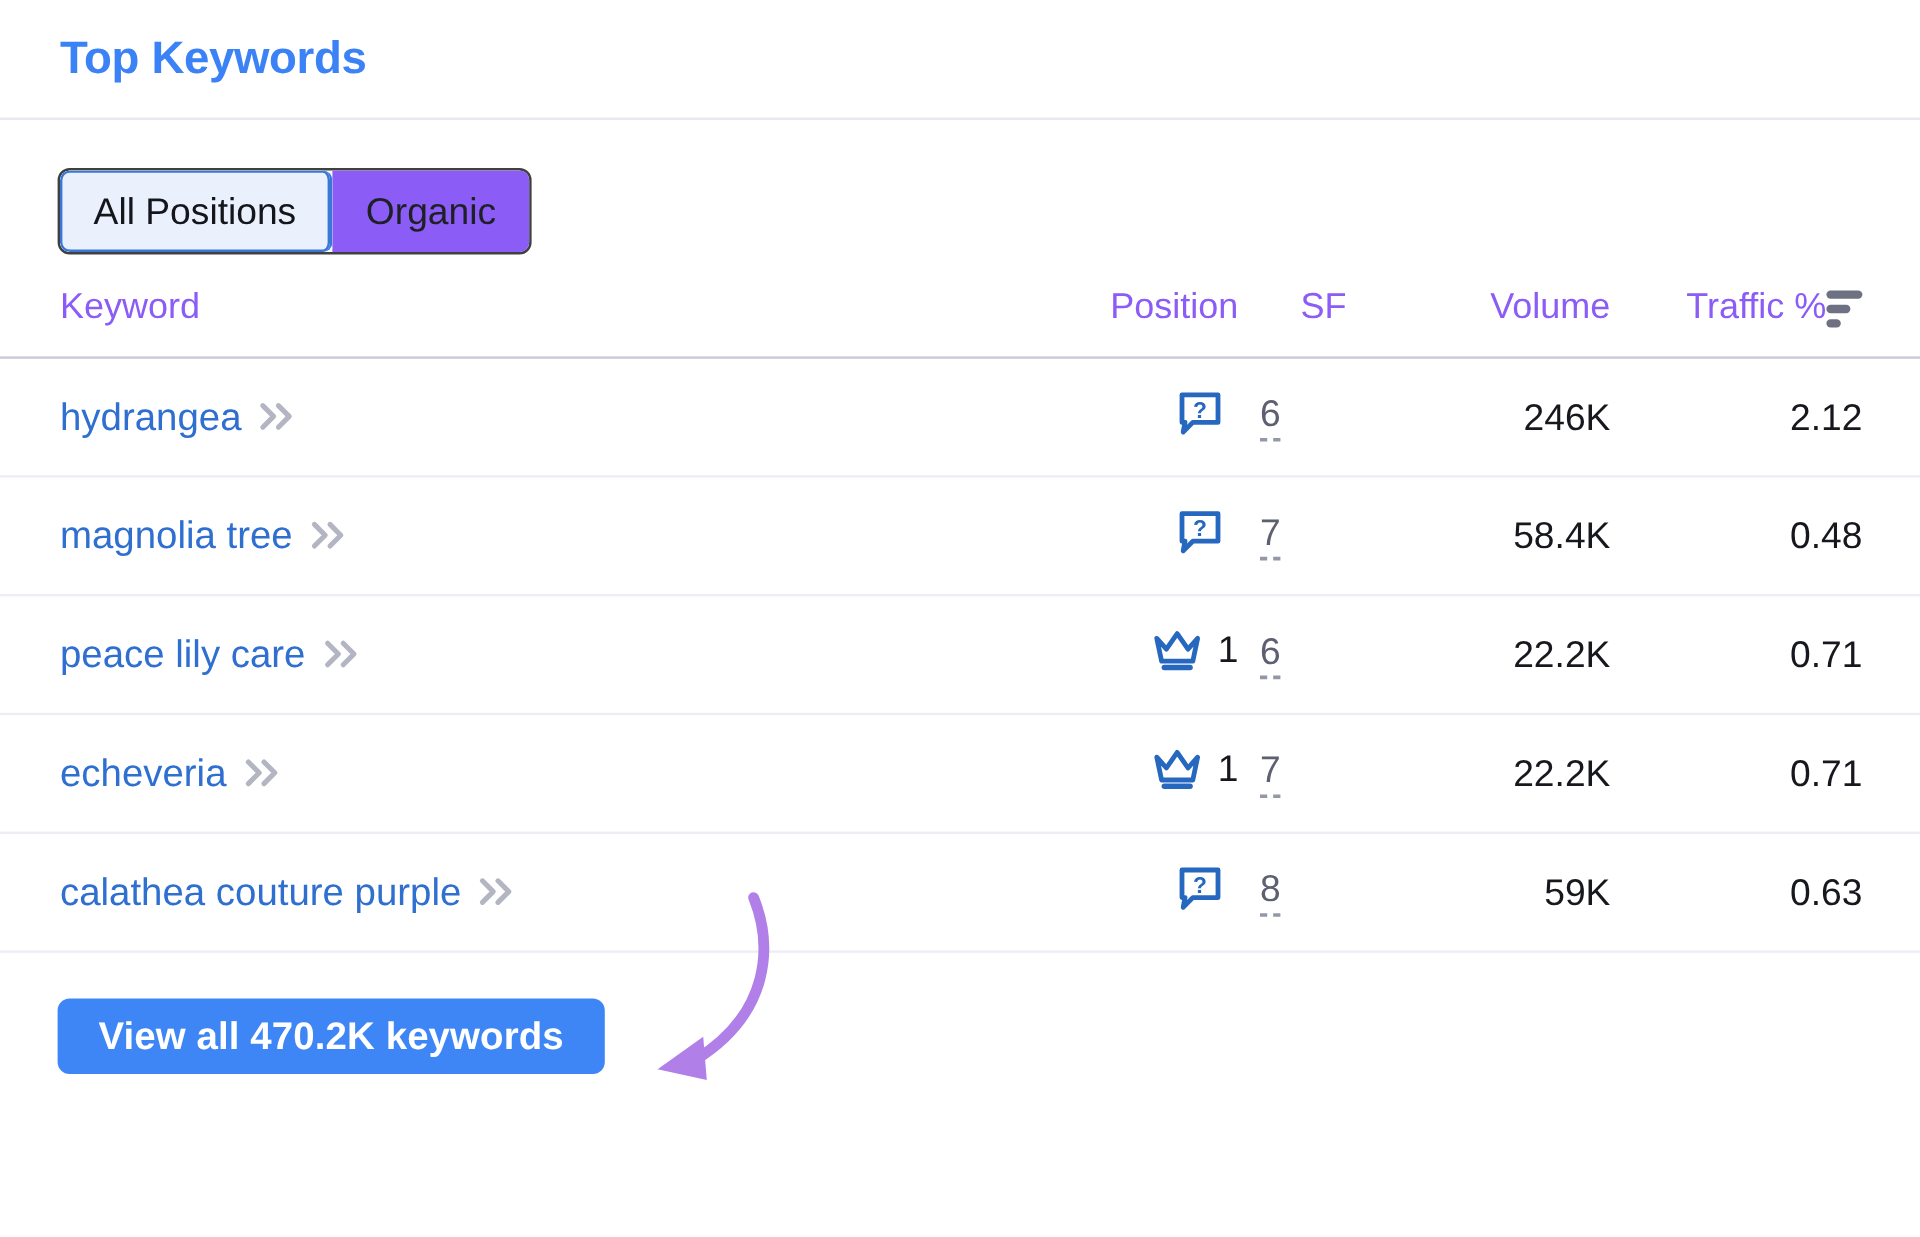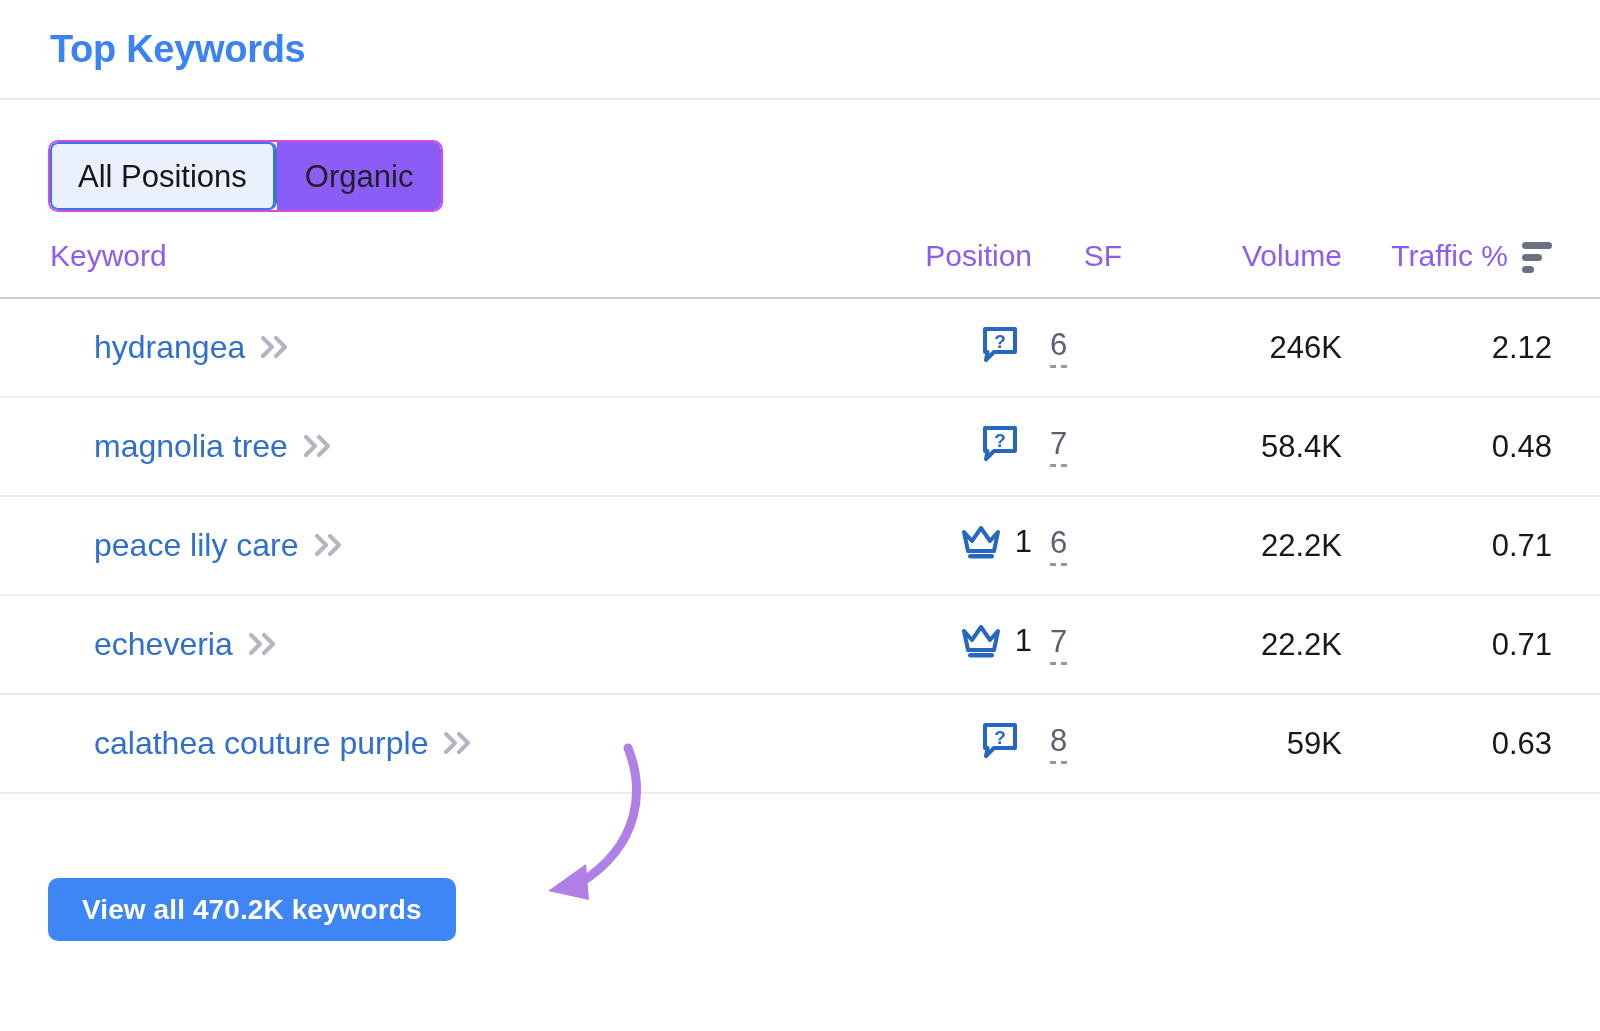--- a/index.html
+++ b/index.html
@@ -39,21 +39,21 @@
     line-height: 1;
   }
 
   
   .tabs-wrap {
     padding: 40px 0 0 48px;
   }
   .tab-group {
     display: inline-flex;
     align-items: stretch;
-    border: 2px solid #d946ef;
+    border: 2px solid #404040;
     border-radius: 10px;
     overflow: hidden;
     background: #ffffff;
     height: 72px;
   }
   .tab {
     display: flex;
     align-items: center;
     justify-content: center;
     padding: 0 28px;
@@ -108,21 +108,20 @@
   .col-sf       { width: 120px; padding-right: 14px !important; }
   .col-volume   { width: 180px; text-align: right; padding-right: 8px !important; }
   .col-traffic  { width: 250px; text-align: right; padding-right: 48px !important; }
 
   th.col-traffic {
     padding-right: 48px !important;
   }
   .traffic-head {
     display: inline-flex;
     align-items: center;
-    gap: 14px;
   }
 
   
   .sort-icon {
     display: inline-flex;
     flex-direction: column;
     gap: 5px;
     align-items: flex-start;
     position: relative;
     top: 2px;
@@ -136,21 +135,20 @@
   }
   .sort-icon i:nth-child(1) { width: 30px; }
   .sort-icon i:nth-child(2) { width: 20px; }
   .sort-icon i:nth-child(3) { width: 12px; }
 
   
   .kw-cell {
     display: inline-flex;
     align-items: center;
     gap: 14px;
-    margin-left: 44px;
   }
   .kw-link {
     color: #2f6fd0;
     font-size: 32px;
     text-decoration: none;
     cursor: pointer;
     line-height: 1.1;
   }
   .kw-chevrons {
     color: #b3b6c2;
@@ -195,27 +193,26 @@
   }
   .view-all-btn {
     display: inline-flex;
     align-items: center;
     justify-content: center;
     background: #3e86f5;
     color: #ffffff;
     border: none;
     border-radius: 10px;
     font-family: "Liberation Sans", sans-serif;
-    font-size: 28px;
+    font-size: 32px;
     font-weight: 700;
     padding: 0 34px;
     height: 63px;
     cursor: pointer;
     letter-spacing: 0.1px;
-    margin-top: 46px;
   }
 
   
   .annotation-arrow {
     position: absolute;
     left: 520px;
     top: 740px;
     width: 160px;
     height: 180px;
     pointer-events: none;

